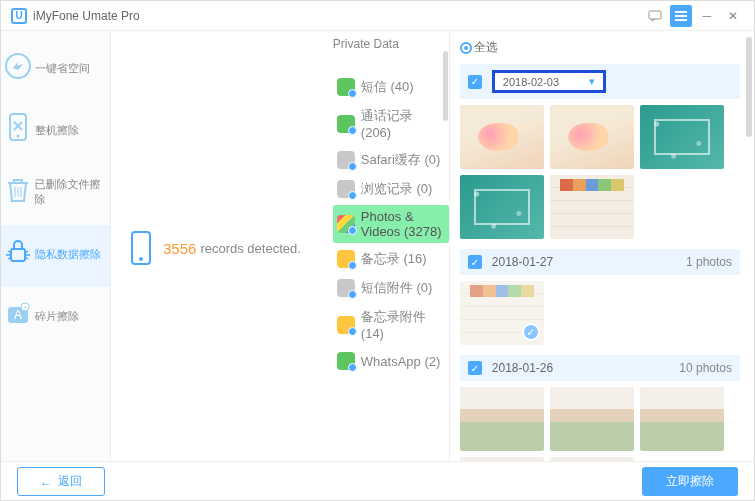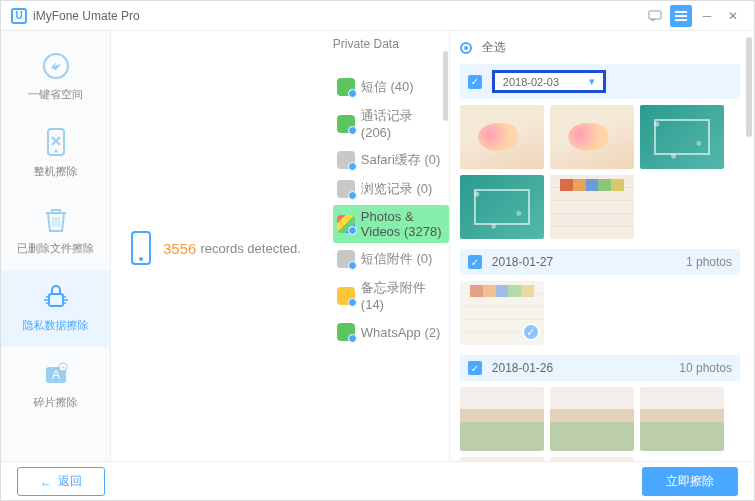--- a/index.html
+++ b/index.html
@@ -5,21 +5,21 @@
 *{box-sizing:border-box;margin:0;padding:0;font-family:"Microsoft YaHei",Arial,sans-serif}
 body{width:755px;height:501px;background:#fff;overflow:hidden;border:1px solid #ddd;position:relative}
 .titlebar{height:30px;display:flex;align-items:center;padding:0 10px;border-bottom:1px solid #eee}
 .logo-badge{width:16px;height:16px;border:2px solid #4aa8ff;border-radius:3px;display:flex;align-items:center;justify-content:center;font-size:10px;font-weight:bold;color:#4aa8ff;margin-right:6px}
 .app-title{font-size:12px;color:#666;flex:1}
 .titlebar-right{display:flex;align-items:center;gap:4px}
 .tb-btn{width:22px;height:22px;display:flex;align-items:center;justify-content:center;color:#888;font-size:12px}
 .tb-btn.active{background:#4aa8ff;color:#fff;border-radius:2px}
 .main{display:flex;height:430px}
 .sidebar{width:110px;background:#fafbfc;padding-top:8px;border-right:1px solid #eee}
-.nav-item{display:flex;flex-direction:column;align-items:center;padding:10px 0 14px;cursor:pointer}
+.nav-item{display:flex;align-items:center;padding:10px 0 14px;cursor:pointer}
 .nav-icon{width:34px;height:34px;display:flex;align-items:center;justify-content:center;margin-bottom:4px}
 .nav-label{font-size:11px;color:#888}
 .nav-item.active{background:#eaf5ff}
 .nav-item.active .nav-label{color:#4aa8ff}
 .content{flex:1;display:flex;flex-direction:row}
 .header{display:flex;align-items:center;padding:14px 20px 10px}
 .phone-icon{width:20px;height:34px;border:2px solid #4aa8ff;border-radius:4px;margin-right:12px;position:relative}
 .phone-icon::after{content:"";position:absolute;bottom:2px;left:50%;transform:translateX(-50%);width:4px;height:4px;border-radius:50%;background:#4aa8ff}
 .records-count{color:#ff9933;font-size:15px;margin-right:4px}
 .records-text{color:#888;font-size:13px}
@@ -28,21 +28,21 @@
 .panel-title{font-size:12px;color:#888;margin-bottom:23px}
 .data-item{display:flex;align-items:center;padding:4px 4px;margin-bottom:3px;font-size:13px;color:#888;border-radius:3px;cursor:pointer}
 .data-item.active{background:#86efac;color:#555;font-weight:normal}
 .di-icon{width:18px;height:18px;border-radius:4px;margin-right:6px;position:relative;flex-shrink:0}
 .di-icon .check{position:absolute;right:-2px;bottom:-2px;width:9px;height:9px;border-radius:50%;background:#4aa8ff;border:1px solid #fff}
 .di-icon.green{background:#5dc560}
 .di-icon.gray{background:#c8c8c8}
 .di-icon.yellow{background:#ffc53d}
 .di-icon.photos{background:linear-gradient(135deg,#ff6b6b 25%,#ffd93d 25% 50%,#6bcf7f 50% 75%,#4d96ff 75%)}
 .gallery{flex:1;padding:8px 14px 0 10px;overflow-y:auto;border-left:1px solid #eee}
-.select-all{display:flex;align-items:center;gap:10px;font-size:12px;color:#666;margin-bottom:8px}
+.select-all{display:flex;align-items:center;gap:2px;font-size:12px;color:#666;margin-bottom:8px}
 .radio{width:12px;height:12px;border:2px solid #4aa8ff;border-radius:50%;position:relative}
 .radio::after{content:"";position:absolute;inset:2px;border-radius:50%;background:#4aa8ff}
 .date-bar{background:#eaf5ff;padding:6px 8px;display:flex;align-items:center;gap:10px;font-size:12px;color:#666;margin-bottom:6px}
 .date-bar .count{margin-left:auto;color:#888}
 .cbox{width:14px;height:14px;background:#4aa8ff;border-radius:2px;position:relative;flex-shrink:0}
 .cbox::after{content:"✓";color:#fff;font-size:10px;position:absolute;inset:0;display:flex;align-items:center;justify-content:center}
 .date-input{background:#fff;border:3px solid #1d4ed8;padding:2px 8px;font-size:11px;color:#666;display:flex;align-items:center;gap:30px}
 .thumbs{display:flex;gap:6px;margin-bottom:10px;flex-wrap:wrap}
 .thumb{width:84px;height:64px;border-radius:2px;position:relative}
 .f1{background:linear-gradient(160deg,#f5ead8 40%,#f0d4b8);position:relative;overflow:hidden}
@@ -175,20 +175,26 @@
             </div>
             <span>浏览记录 (0)</span>
           </div>
         <div class="data-item active">
             <div class="di-icon photos">
               <div class="check"></div>
             </div>
             <span>Photos &amp; Videos (3278)</span>
           </div>
         <div class="data-item">
+            <div class="di-icon yellow">
+              <div class="check"></div>
+            </div>
+            <span>备忘录 (16)</span>
+          </div>
+        <div class="data-item">
             <div class="di-icon gray">
               <div class="check"></div>
             </div>
             <span>短信附件 (0)</span>
           </div>
         <div class="data-item">
             <div class="di-icon yellow">
               <div class="check"></div>
             </div>
             <span>备忘录附件 (14)</span>

